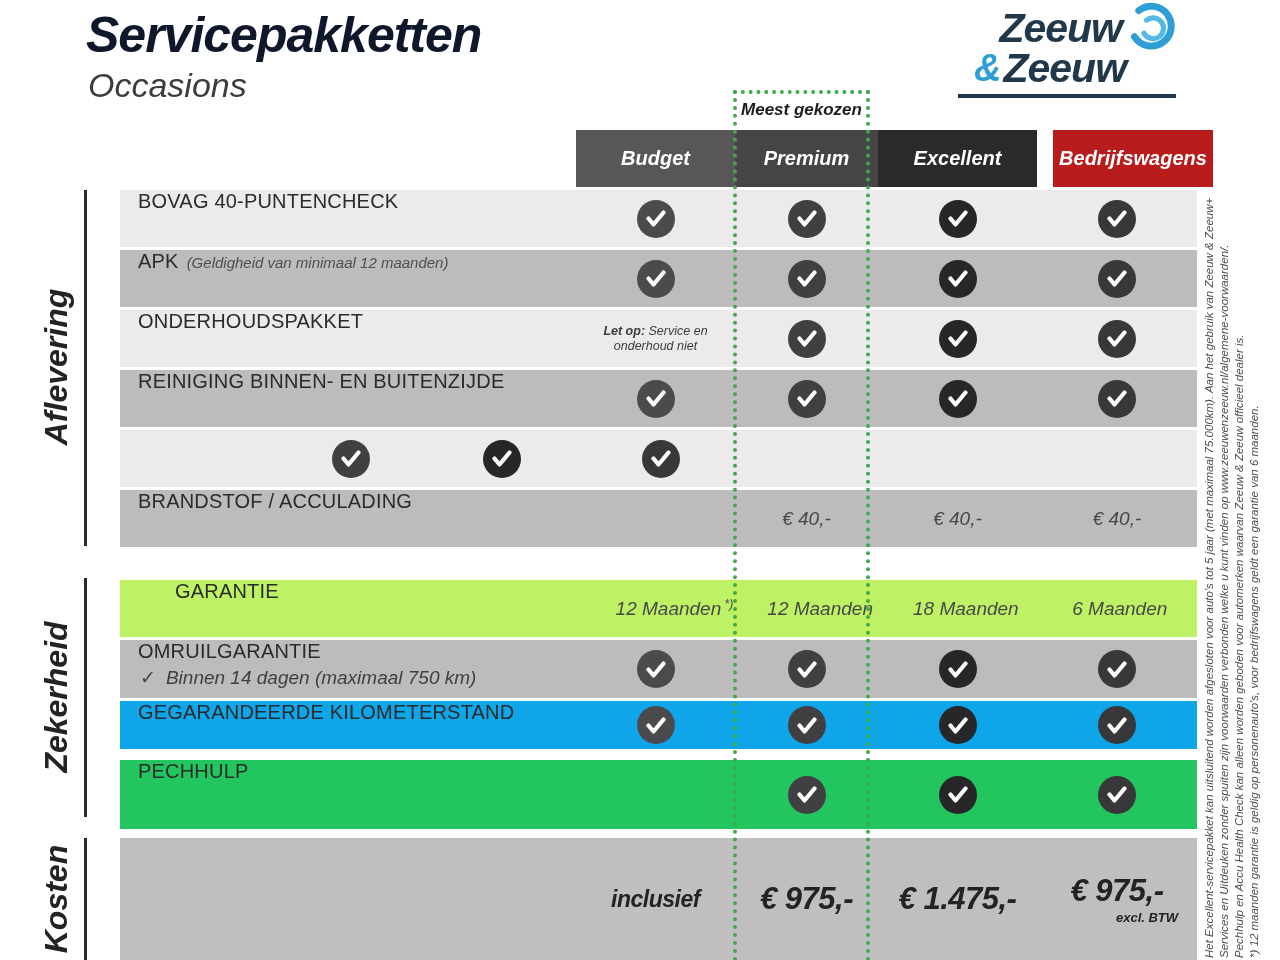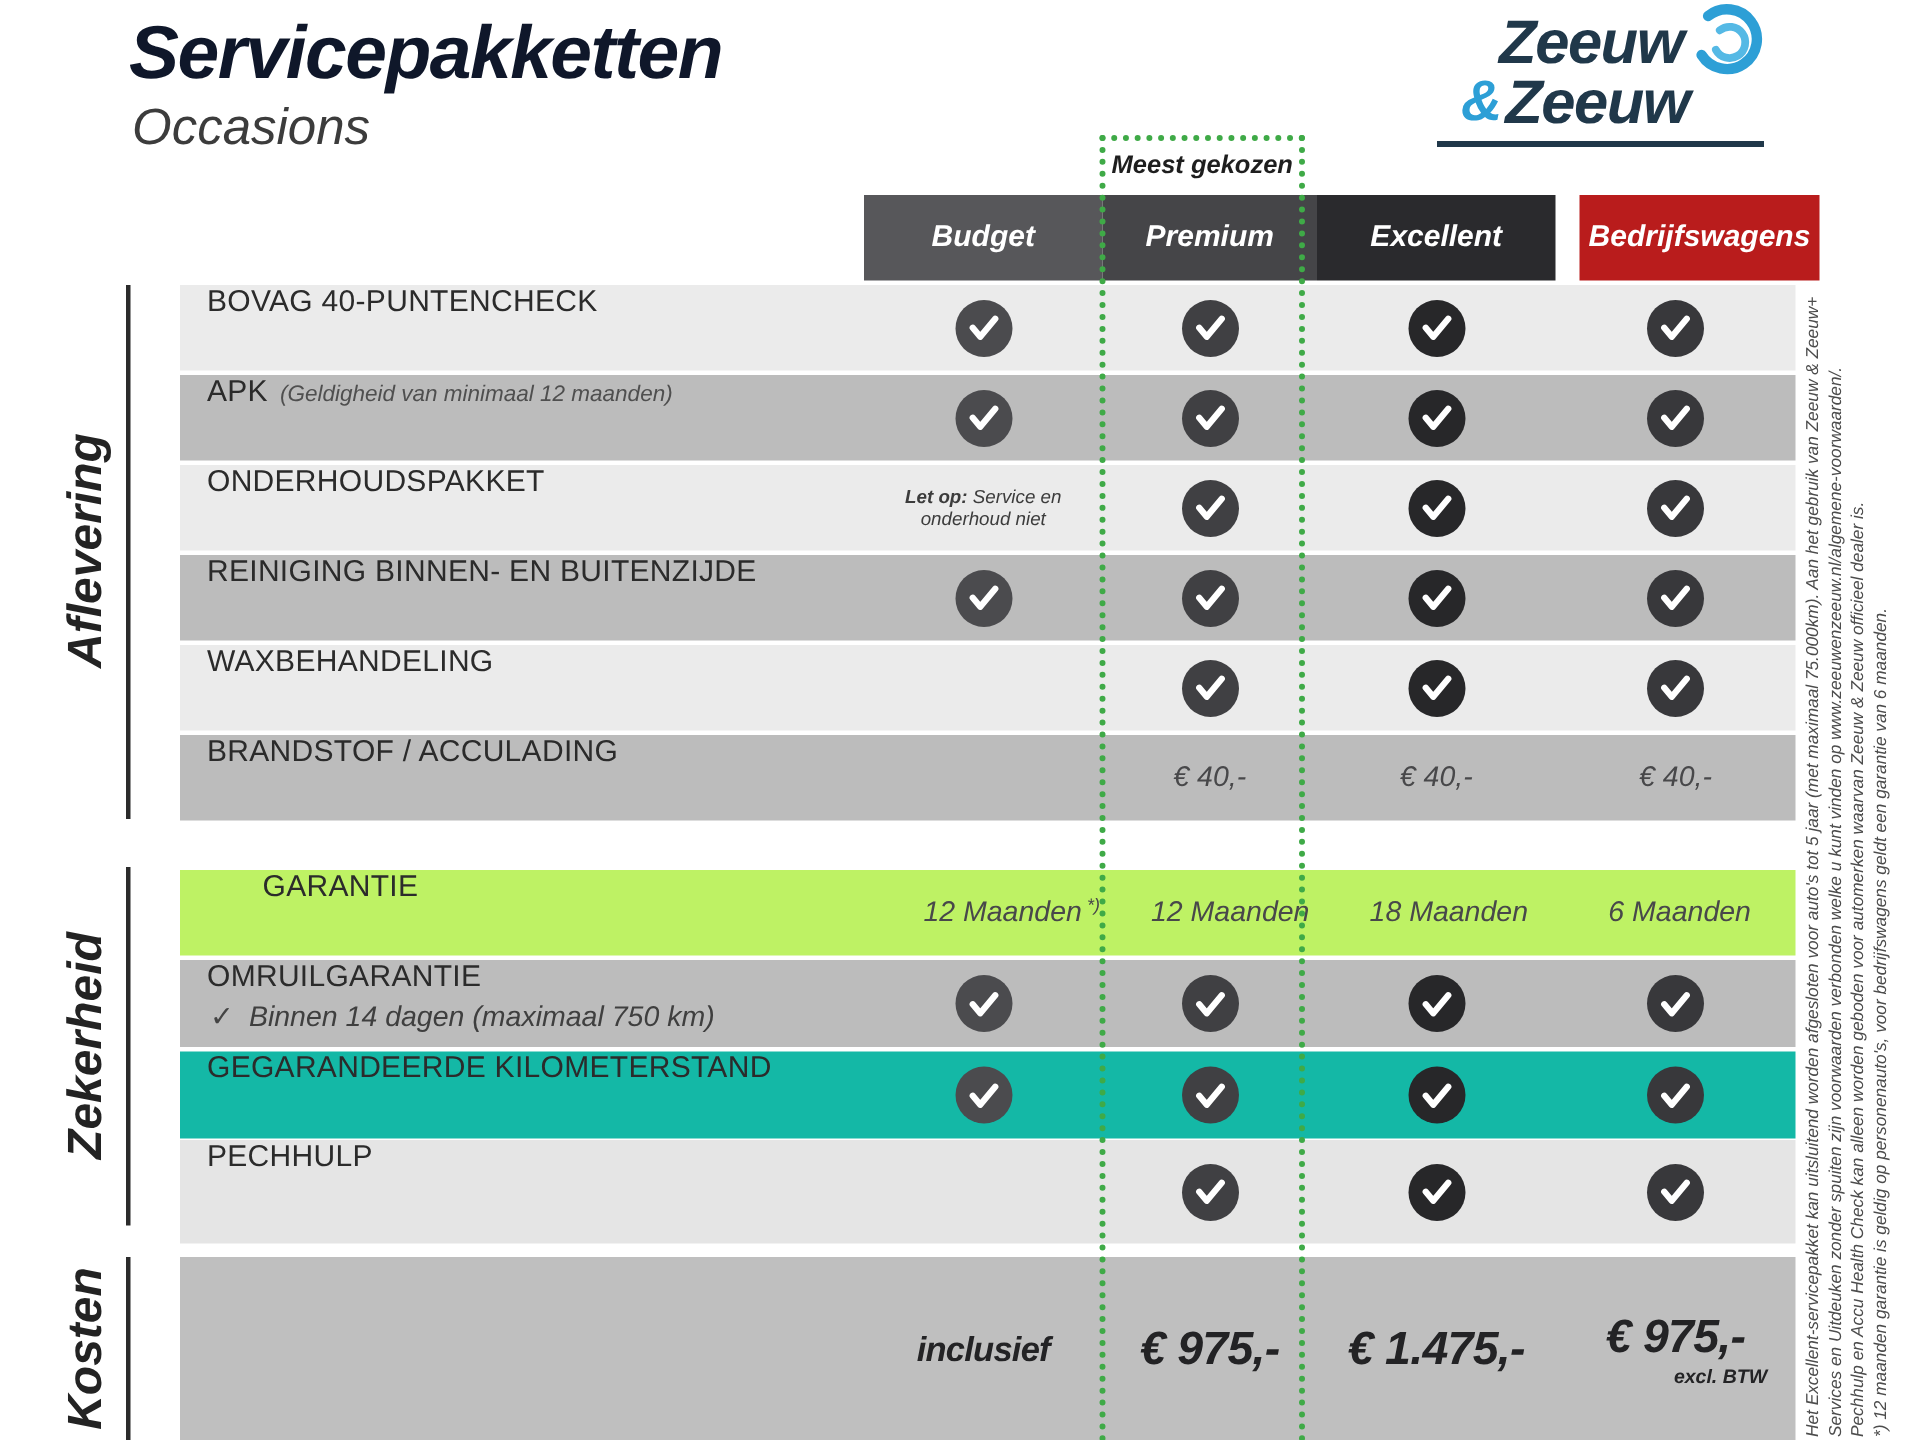--- a/index.html
+++ b/index.html
@@ -258,23 +258,20 @@
         </div>
         <div class="cell c3">
           <div class="check" style="background: rgb(56, 56, 59);">
             <svg width="20" height="17" viewBox="0 0 20 17">
               <path d="M2.5 8.5 l5 6 L17.5 2.5" stroke="#ffffff" stroke-width="4.2" fill="none" stroke-linecap="round" stroke-linejoin="round"></path>
             </svg>
           </div>
         </div>
       </div>
       <div class="row" style="top: 430px; height: 57px; background: rgb(235, 235, 235);">
-        <div class="row-label-zone">
-          <div><span class="row-label">WAXBEHANDELING</span></div>
-        </div>
         <div class="cell c0"></div>
         <div class="cell c1">
           <div class="check" style="background: rgb(64, 64, 67);">
             <svg width="20" height="17" viewBox="0 0 20 17">
               <path d="M2.5 8.5 l5 6 L17.5 2.5" stroke="#ffffff" stroke-width="4.2" fill="none" stroke-linecap="round" stroke-linejoin="round"></path>
             </svg>
           </div>
         </div>
         <div class="cell c2">
           <div class="check" style="background: rgb(39, 39, 41);">
@@ -350,21 +347,21 @@
           </div>
         </div>
         <div class="cell c3">
           <div class="check" style="background: rgb(56, 56, 59);">
             <svg width="20" height="17" viewBox="0 0 20 17">
               <path d="M2.5 8.5 l5 6 L17.5 2.5" stroke="#ffffff" stroke-width="4.2" fill="none" stroke-linecap="round" stroke-linejoin="round"></path>
             </svg>
           </div>
         </div>
       </div>
-      <div class="row" style="top: 701px; height: 58px; background: #14b8a6;">
+      <div class="row" style="top: 701px; height: 48px; background: #0ea5e9;">
         <div class="row-label-zone">
           <div><span class="row-label">GEGARANDEERDE KILOMETERSTAND</span></div>
         </div>
         <div class="cell c0">
           <div class="check" style="background: rgb(75, 75, 78);">
             <svg width="20" height="17" viewBox="0 0 20 17">
               <path d="M2.5 8.5 l5 6 L17.5 2.5" stroke="#ffffff" stroke-width="4.2" fill="none" stroke-linecap="round" stroke-linejoin="round"></path>
             </svg>
           </div>
         </div>
@@ -383,21 +380,21 @@
           </div>
         </div>
         <div class="cell c3">
           <div class="check" style="background: rgb(56, 56, 59);">
             <svg width="20" height="17" viewBox="0 0 20 17">
               <path d="M2.5 8.5 l5 6 L17.5 2.5" stroke="#ffffff" stroke-width="4.2" fill="none" stroke-linecap="round" stroke-linejoin="round"></path>
             </svg>
           </div>
         </div>
       </div>
-      <div class="row" style="top: 760px; height: 69px; background: #e5e5e5;">
+      <div class="row" style="top: 760px; height: 69px; background: #22c55e;">
         <div class="row-label-zone">
           <div><span class="row-label">PECHHULP</span></div>
         </div>
         <div class="cell c0"></div>
         <div class="cell c1">
           <div class="check" style="background: rgb(64, 64, 67);">
             <svg width="20" height="17" viewBox="0 0 20 17">
               <path d="M2.5 8.5 l5 6 L17.5 2.5" stroke="#ffffff" stroke-width="4.2" fill="none" stroke-linecap="round" stroke-linejoin="round"></path>
             </svg>
           </div>

